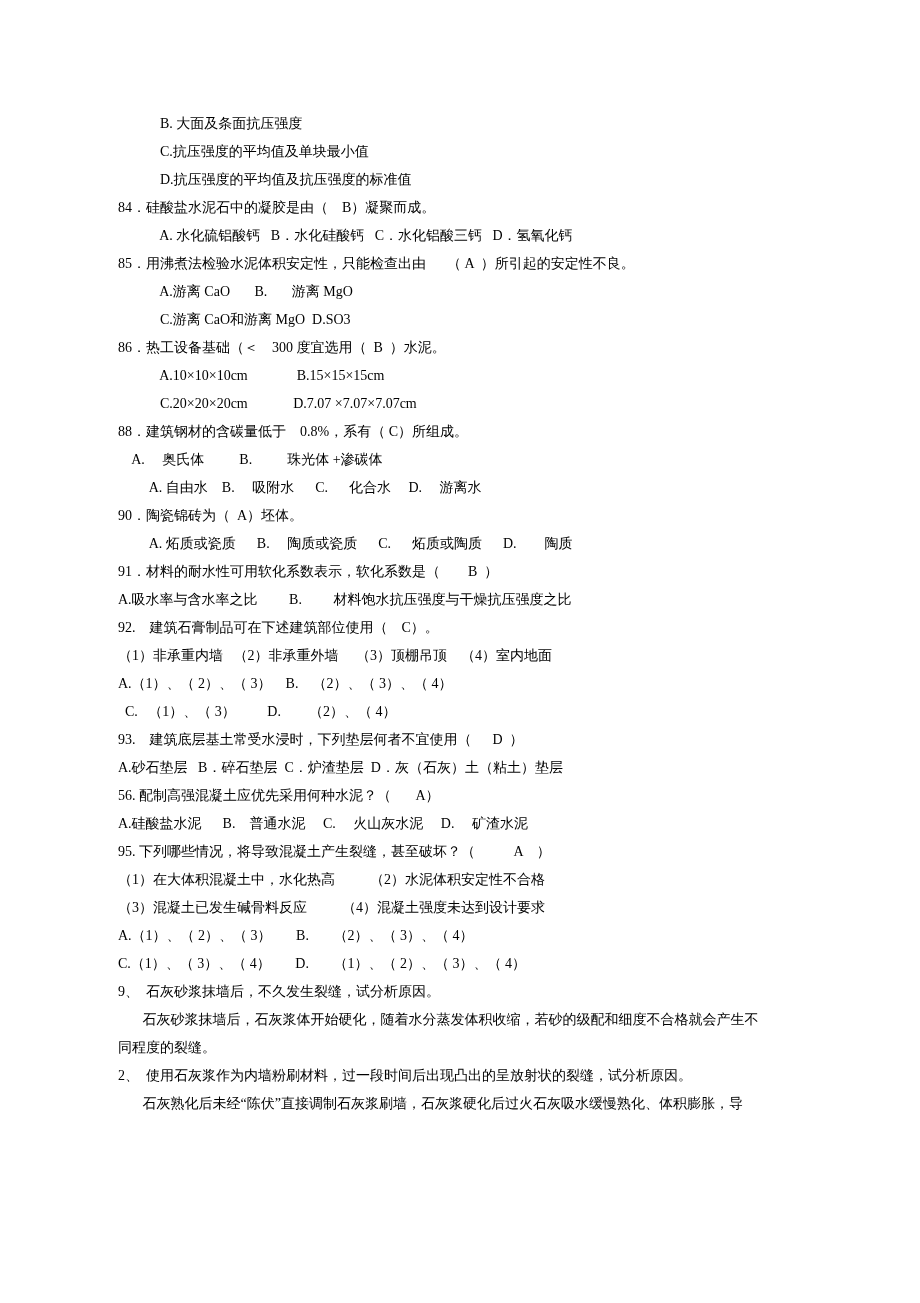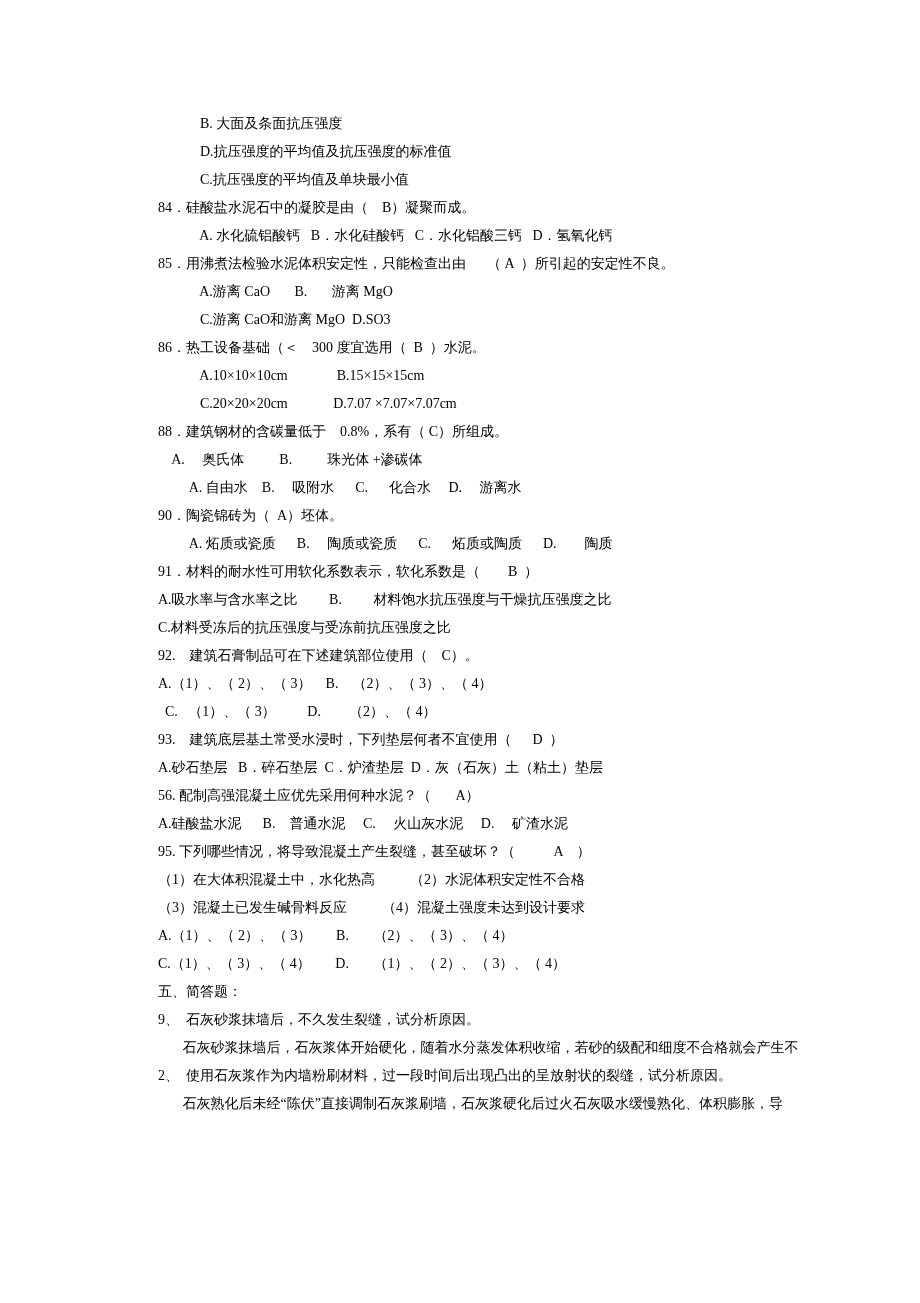--- a/index.html
+++ b/index.html
@@ -12,58 +12,57 @@
     line-height: 2.0;
   }
   .page {
     width: 920px;
     min-height: 1303px;
     padding: 110px 118px 80px 118px;
     box-sizing: border-box;
   }
   .line {
     white-space: pre;
-    margin-left: 40px;
   }
 </style>
 </head>
 <body>
 
 <div class="page">
   <div id="content">
       <div class="line">            B. 大面及条面抗压强度</div>
+      <div class="line">            C.抗压强度的平均值及单块最小值</div>
       <div class="line">            D.抗压强度的平均值及抗压强度的标准值</div>
-      <div class="line">            C.抗压强度的平均值及单块最小值</div>
       <div class="line">84．硅酸盐水泥石中的凝胶是由（    B）凝聚而成。</div>
       <div class="line">            A. 水化硫铝酸钙   B．水化硅酸钙   C．水化铝酸三钙   D．氢氧化钙</div>
       <div class="line">85．用沸煮法检验水泥体积安定性，只能检查出由      （ A  ）所引起的安定性不良。</div>
       <div class="line">            A.游离 CaO       B.       游离 MgO</div>
       <div class="line">            C.游离 CaO和游离 MgO  D.SO3</div>
       <div class="line">86．热工设备基础（＜    300 度宜选用（  B  ）水泥。</div>
       <div class="line">            A.10×10×10cm              B.15×15×15cm</div>
       <div class="line">            C.20×20×20cm             D.7.07 ×7.07×7.07cm</div>
       <div class="line">88．建筑钢材的含碳量低于    0.8%，系有（ C）所组成。</div>
       <div class="line">    A.     奥氏体          B.          珠光体 +渗碳体</div>
       <div class="line">         A. 自由水    B.     吸附水      C.      化合水     D.     游离水</div>
       <div class="line">90．陶瓷锦砖为（  A）坯体。</div>
       <div class="line">         A. 炻质或瓷质      B.     陶质或瓷质      C.      炻质或陶质      D.        陶质</div>
       <div class="line">91．材料的耐水性可用软化系数表示，软化系数是（        B  ）</div>
       <div class="line">A.吸水率与含水率之比         B.         材料饱水抗压强度与干燥抗压强度之比</div>
-      <div class="line">C.材料受冻后的抗压强度与受冻前抗压强度之比</div>
       <div class="line">92.    建筑石膏制品可在下述建筑部位使用（    C）。</div>
+      <div class="line">（1）非承重内墙   （2）非承重外墙     （3）顶棚吊顶    （4）室内地面</div>
       <div class="line">A.（1）、（ 2）、（ 3）    B.    （2）、（ 3）、（ 4）</div>
       <div class="line">  C.   （1）、（ 3）         D.        （2）、（ 4）</div>
       <div class="line">93.    建筑底层基土常受水浸时，下列垫层何者不宜使用（      D  ）</div>
       <div class="line">A.砂石垫层   B．碎石垫层  C．炉渣垫层  D．灰（石灰）土（粘土）垫层</div>
       <div class="line">56. 配制高强混凝土应优先采用何种水泥？（       A）</div>
       <div class="line">A.硅酸盐水泥      B.    普通水泥     C.     火山灰水泥     D.     矿渣水泥</div>
       <div class="line">95. 下列哪些情况，将导致混凝土产生裂缝，甚至破坏？（           A    ）</div>
       <div class="line">（1）在大体积混凝土中，水化热高          （2）水泥体积安定性不合格</div>
       <div class="line">（3）混凝土已发生碱骨料反应          （4）混凝土强度未达到设计要求</div>
       <div class="line">A.（1）、（ 2）、（ 3）       B.       （2）、（ 3）、（ 4）</div>
       <div class="line">C.（1）、（ 3）、（ 4）       D.       （1）、（ 2）、（ 3）、（ 4）</div>
-      <div class="line">五、简答题：</div>
       <div class="line">9、  石灰砂浆抹墙后，不久发生裂缝，试分析原因。</div>
       <div class="line">       石灰砂浆抹墙后，石灰浆体开始硬化，随着水分蒸发体积收缩，若砂的级配和细度不合格就会产生不</div>
+      <div class="line">同程度的裂缝。</div>
       <div class="line">2、  使用石灰浆作为内墙粉刷材料，过一段时间后出现凸出的呈放射状的裂缝，试分析原因。</div>
       <div class="line">       石灰熟化后未经“陈伏”直接调制石灰浆刷墙，石灰浆硬化后过火石灰吸水缓慢熟化、体积膨胀，导</div>
     </div>
 </div>
 
 </body></html>

